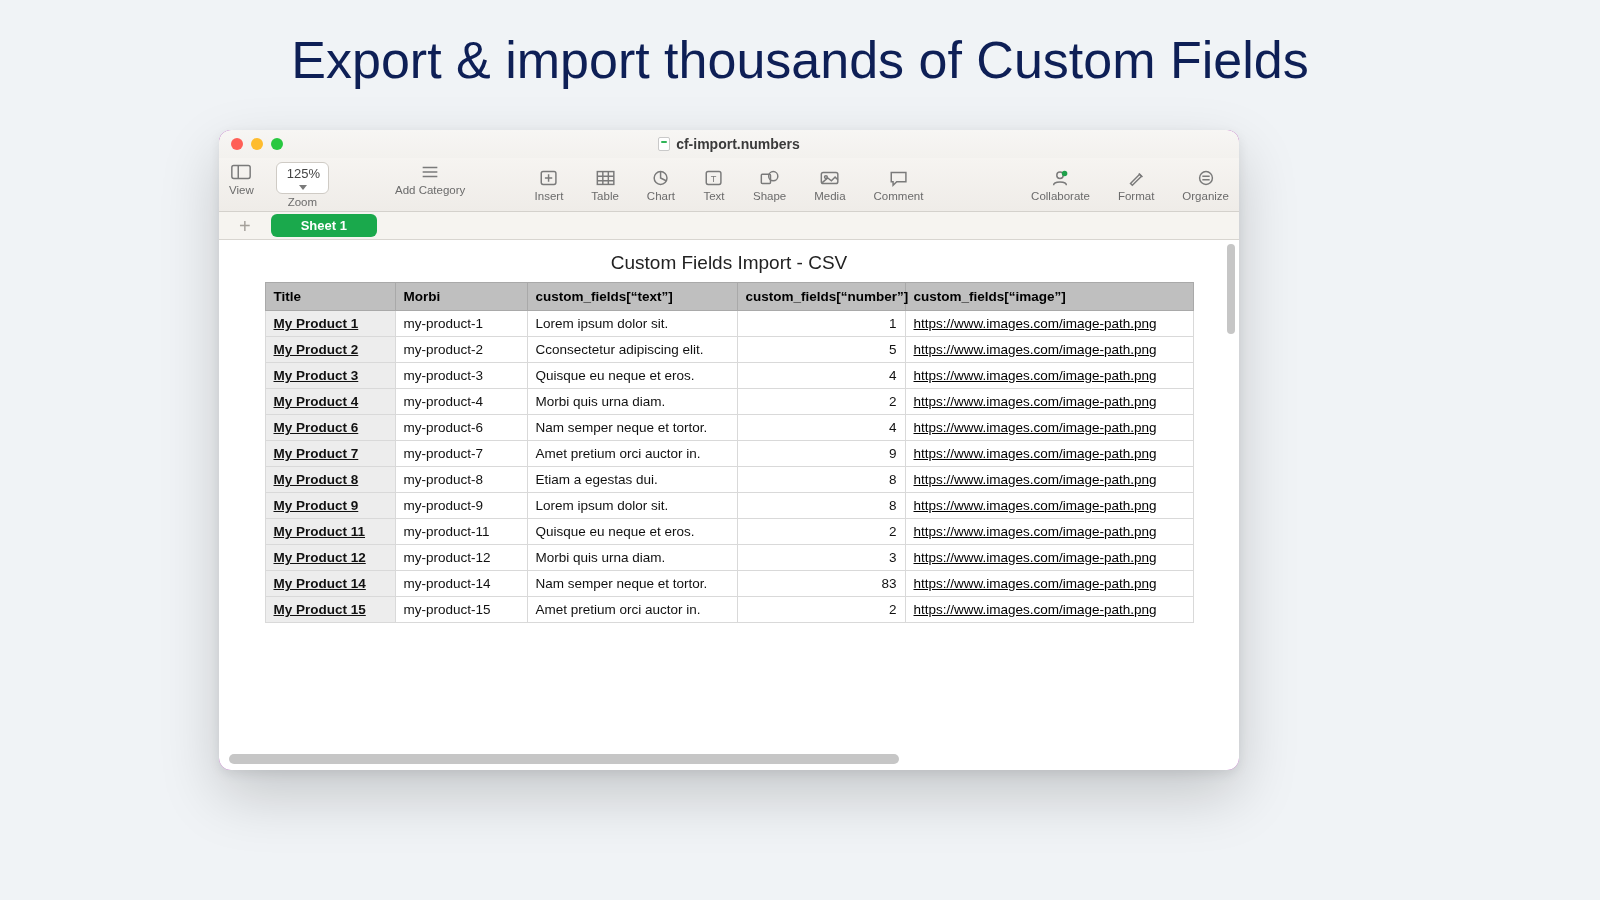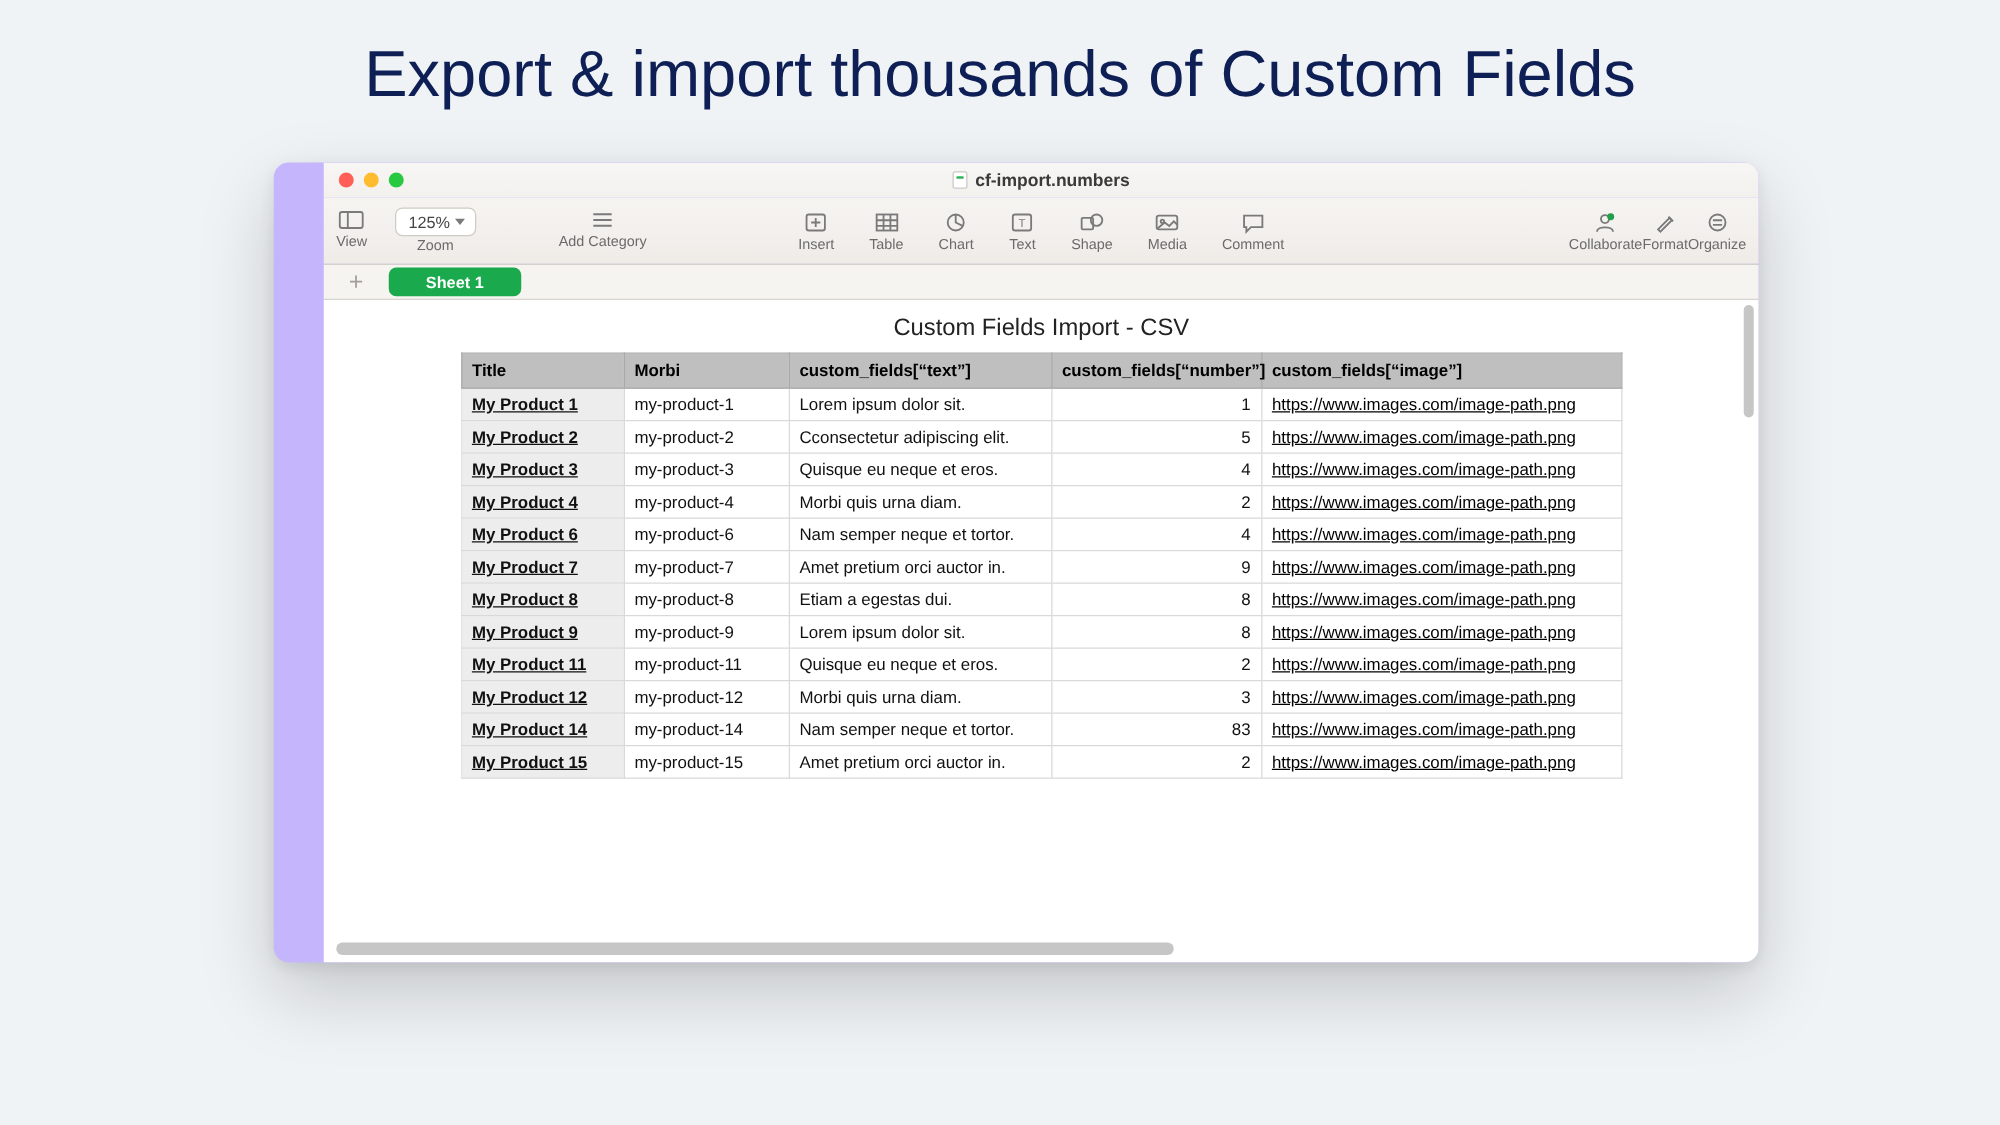--- a/index.html
+++ b/index.html
@@ -12,28 +12,27 @@
   .headline {
     text-align: center;
     font-size: 52px;
     font-weight: 500;
     color: #0e1f56;
     padding-top: 30px;
   }
   .app-window {
     position: absolute;
     left: 219px; top: 130px;
-    width: 1188px; height: 640px;
-    background: #c4b5fd;
+    width: 1020px; height: 640px;
+    background: #a21caf;
     border-radius: 12px;
     box-shadow: 0 25px 60px rgba(0,0,0,0.18), 0 4px 12px rgba(0,0,0,0.08);
     overflow: hidden;
     display: flex;
     flex-direction: column;
-    padding-left: 40px;
   }
   .titlebar {
     height: 28px;
     display: flex;
     align-items: center;
     padding: 0 12px;
     background: linear-gradient(#f7f6f4, #f3f1ee);
     position: relative;
   }
   .traffic-lights { display: flex; gap: 8px; }
@@ -68,25 +67,25 @@
     display: flex;
     align-items: center;
     padding: 0 10px;
     position: relative;
   }
   .tb-item { display: flex; flex-direction: column; align-items: center; gap: 2px; color: #6b6b6b; font-size: 11.5px; cursor: default; }
   .tb-item svg { width: 22px; height: 20px; }
   .tb-icon-stroke { stroke: #7a7a7a; fill: none; stroke-width: 1.6; }
   .tb-left { display: flex; align-items: flex-start; gap: 22px; }
   .tb-center { position: absolute; left: 50%; transform: translateX(-50%); display: flex; gap: 28px; }
-  .tb-right { margin-left: auto; display: flex; }
+  .tb-right { margin-left: auto; display: flex; gap: 28px; }
   .zoom-btn {
     display: flex; align-items: center; gap: 4px;
     background: #fff; border: 1px solid #cfcbc5; border-radius: 6px;
-    padding: 3px 8px 3px 10px; font-size: 13px; color: #444;
+    padding: 3px 8px 3px 10px; font-size: 13px; color: #444; flex-direction: column;
   }
   .zoom-col { display: flex; flex-direction: column; align-items: center; gap: 2px; }
   .chevron-down { width: 0; height: 0; border-left: 4px solid transparent; border-right: 4px solid transparent; border-top: 5px solid #7a7a7a; }
   .collab-dot { fill: #1fa04a; }
   .sheetbar {
     height: 28px;
     background: #f6f4f0;
     border-bottom: 1px solid #d8d5d0;
     display: flex; align-items: center; gap: 12px;
     padding-left: 12px;

